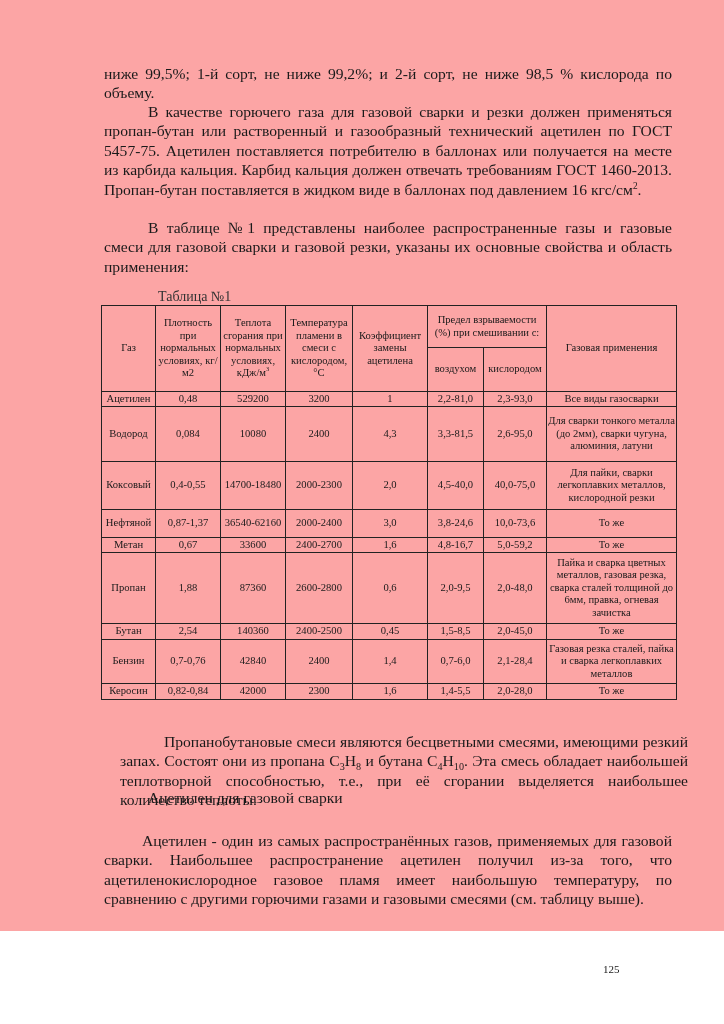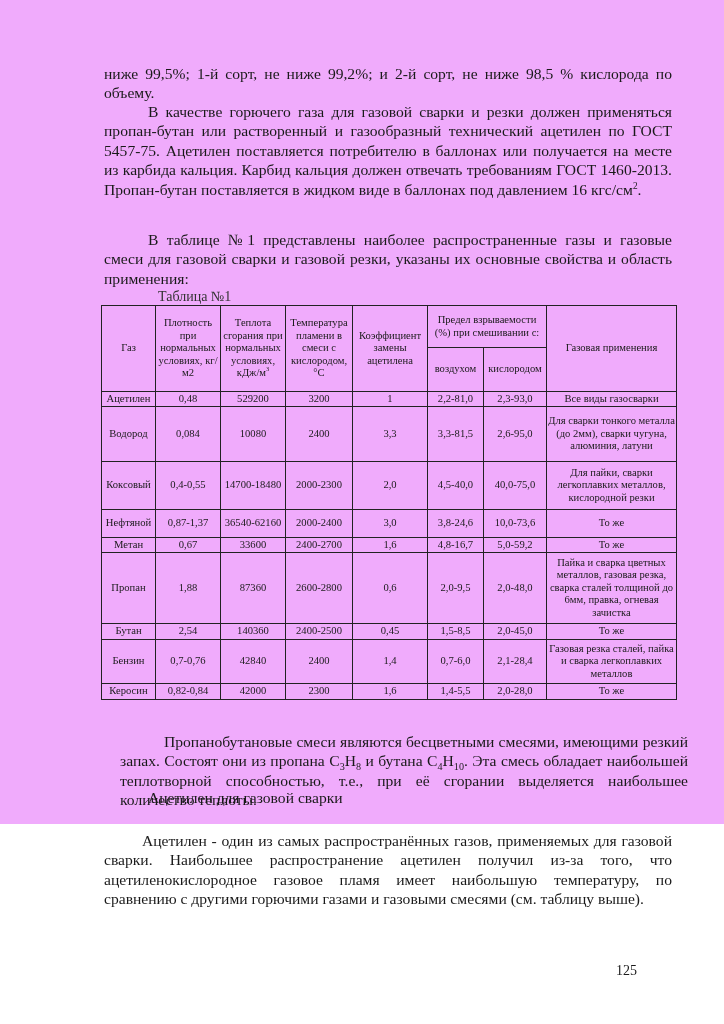--- a/index.html
+++ b/index.html
@@ -1,42 +1,42 @@
 <!DOCTYPE html>
 <html><head>
 <meta charset="utf-8">
 <style>
   html, body { margin: 0; padding: 0; background: #ffffff; }
   body { width: 724px; height: 1024px; position: relative; overflow: hidden;
          font-family: "Liberation Serif", "DejaVu Serif", serif; color: #1a1a1a; }
-  .page { position: absolute; left: 0; top: 0; width: 724px; height: 824px; background: #f0abfc; }
+  .page { position: absolute; left: 0; top: 0; width: 724px; height: 931px; background: #fca5a5; }
   .para { position: absolute; left: 104px; width: 568px; font-size: 15.6px; line-height: 19.4px;
           text-align: justify; margin: 0; }
   .para.indent { text-indent: 44px; }
   .heading { position: absolute; left: 148px; font-size: 15.6px; line-height: 19.4px; margin: 0; }
   .caption { position: absolute; left: 158px; top: 291px; font-size: 14px; line-height: 11px; color: #333; }
   table.gas { position: absolute; left: 101px; top: 305px; width: 575px; border-collapse: collapse;
               font-size: 10.6px; line-height: 12.6px; table-layout: fixed; }
   table.gas td, table.gas th { border: 1.4px solid #222; padding: 0 1px; text-align: center;
               vertical-align: middle; font-weight: normal; overflow: hidden; }
   table.gas th { line-height: 12.4px; }
-  .pagenum { position: absolute; left: 616px; top: 963px; font-size: 14px; }
+  .pagenum { position: absolute; left: 603px; top: 963px; font-size: 11px; }
   sup { font-size: 60%; vertical-align: super; line-height: 0; }
   sub { font-size: 65%; vertical-align: sub; line-height: 0; }
 </style>
 </head>
 <body>
 
 <div class="page">
 
   <p class="para" style="top:64px;">ниже 99,5%; 1-й сорт, не ниже 99,2%; и 2-й сорт, не ниже 98,5 % кислорода по объему.</p>
 
   <p class="para indent" style="top:102px;"><span>В качестве горючего газа для газовой сварки и резки должен применяться пропан-бутан или растворенный и газообразный технический ацетилен по ГОСТ 5457-75. Ацетилен поставляется потребителю в баллонах или получается на месте из карбида кальция. Карбид кальция должен отвечать требованиям ГОСТ 1460-2013. Пропан-бутан поставляется в жидком виде в баллонах под давлением 16 кгс/см</span><sup>2</sup><span>.</span></p>
 
-  <p class="para indent" style="top:230px;">В таблице №1 представлены наиболее распространенные газы и газовые смеси для газовой сварки и газовой резки, указаны их основные свойства и область применения:</p>
+  <p class="para indent" style="top:218px;">В таблице №1 представлены наиболее распространенные газы и газовые смеси для газовой сварки и газовой резки, указаны их основные свойства и область применения:</p>
 
   <div class="caption">Таблица №1</div>
 
   <table class="gas">
     <colgroup>
       <col style="width:54px">
         <col style="width:65px">
         <col style="width:65px">
         <col style="width:67px">
       <col style="width:75px">
@@ -68,21 +68,21 @@
         <td>1</td>
         <td>2,2-81,0</td>
         <td>2,3-93,0</td>
         <td>Все виды газосварки</td>
       </tr>
       <tr style="height:55px;">
         <td>Водород</td>
         <td>0,084</td>
         <td>10080</td>
         <td>2400</td>
-        <td>3,3</td>
+        <td>4,3</td>
         <td>3,3-81,5</td>
         <td>2,6-95,0</td>
         <td>Для сварки тонкого металла (до 2мм), сварки чугуна, алюминия, латуни</td>
       </tr>
       <tr style="height:48px;">
         <td>Коксовый</td>
         <td>0,4-0,55</td>
         <td>14700-18480</td>
         <td>2000-2300</td>
         <td>2,0</td>

